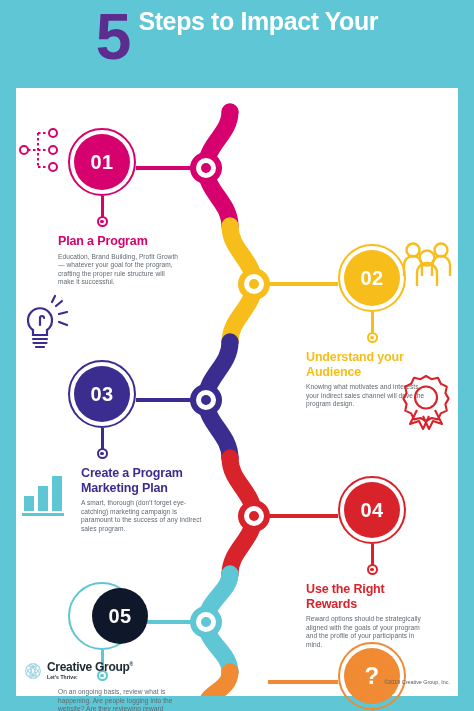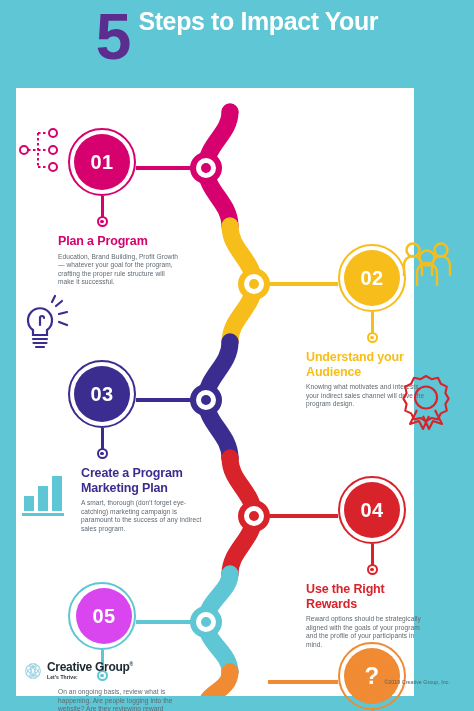--- a/index.html
+++ b/index.html
@@ -24,21 +24,21 @@
     letter-spacing:-2px;margin-top:2px;
   }
   .hdr-lines{display:flex;flex-direction:column;}
   .hdr-line{
     color:#ffffff;font-size:25px;line-height:30px;font-weight:bold;
     letter-spacing:-0.4px;white-space:nowrap;
   }
 
   
   .card{
-    position:absolute;left:16px;top:88px;width:398px;height:608px;
+    position:absolute;left:16px;top:88px;width:442px;height:608px;
     background:#ffffff;
   }
 
   
   .spine{position:absolute;left:0;top:0;width:442px;height:608px;}
 
   
   .step{position:absolute;}
   .node{
     position:absolute;width:56px;height:56px;border-radius:50%;
@@ -236,21 +236,21 @@
             <circle cx="30" cy="27.5" r="11"></circle>
             <path d="M21 40 l-7 14 9 -3 4 8 6 -13"></path>
             <path d="M39 40 l7 14 -9 -3 -4 8 -6 -13"></path>
           </g>
         </svg>
       </div>
     </div>
 
     <div class="step">
       <div class="ring" style="left:52px;top:494px;color:#5ec6d4;"></div>
-      <div class="node" style="left:60px;top:500px;background:#d946ef;">05</div>
+      <div class="node" style="left:76px;top:500px;background:#0f172a;">05</div>
       <div class="stalk" style="left:85px;top:562px;height:22px;background:#5ec6d4;"></div>
       <div class="stalk-dot" style="left:80.5px;top:582px;color:#5ec6d4;"></div>
       <div class="txt" style="left:42px;top:600px;">
         <p class="s-body">On an ongoing basis, review what is happening. Are people logging into the website? Are they reviewing reward options and setting goals?</p>
       </div>
       <div class="sideicon" style="left:0px;top:378px;">
         <svg width="56" height="56" viewBox="0 0 56 56">
           <g fill="#5ec6d4">
             <rect x="8" y="30" width="10" height="15"></rect>
             <rect x="22" y="20" width="10" height="25"></rect>

